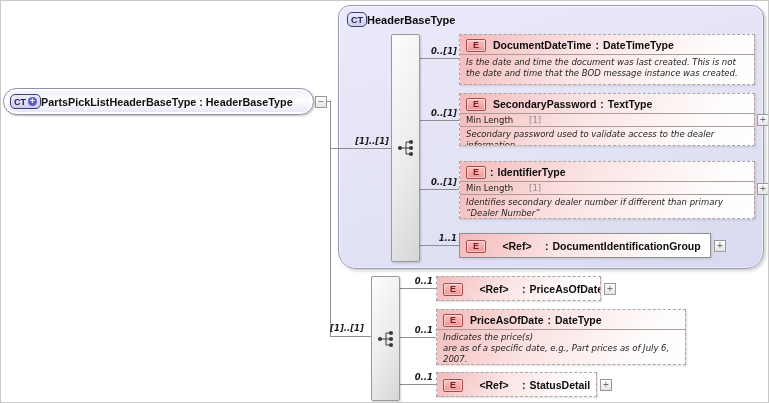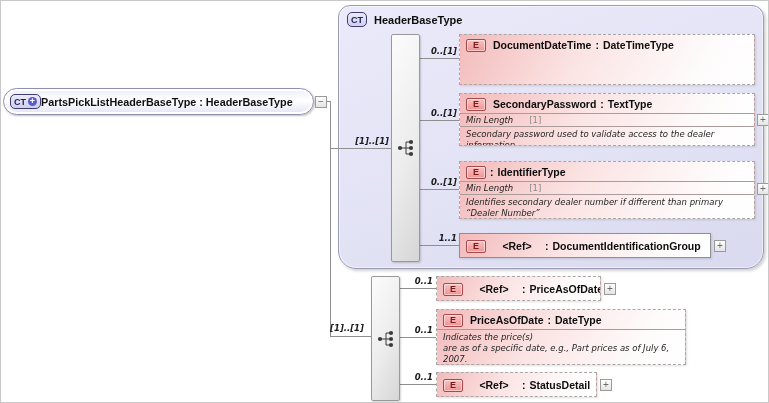--- a/index.html
+++ b/index.html
@@ -54,21 +54,21 @@
 
   
   .ct-container {
     position:absolute; left:337px; top:4px; width:426px; height:264px; z-index:0;
     border:1px solid #9a9ab6;
     border-radius:12px 12px 18px 18px;
     background:linear-gradient(160deg,#eaeafa 0%, #e2e2f5 60%, #d9d9ef 100%);
     box-shadow: inset 0 0 0 1px rgba(255,255,255,.55), 2px 2px 3px rgba(0,0,0,.18);
   }
   .ct-header { position:absolute; left:8px; top:6px; display:flex; align-items:center; }
-  .ct-title { margin-left:7px; font-size:11px; font-weight:bold; color:#0d0d0d; }
+  .ct-title { font-size:11px; font-weight:bold; color:#0d0d0d; }
 
   
   .seq-bar {
     position:absolute; z-index:2; width:29px;
     border:1px solid #999999; border-radius:2px;
     background:linear-gradient(115deg,#fcfcfc 0%, #ececec 55%, #d6d6d6 100%);
     box-shadow:1px 1px 2px rgba(0,0,0,.18);
     display:flex; align-items:center; justify-content:center;
   }
 
@@ -92,21 +92,21 @@
   }
   .el-name { margin-left:7px; font-size:10.5px; font-weight:bold; color:#0d0d0d; white-space:nowrap;text-align:center; }
   .el-name.ref { min-width:48px; }
   .el-sep { margin:0 4px; font-size:10.5px; font-weight:bold; color:#0d0d0d; }
   .el-type { font-size:10.5px; font-weight:bold; color:#0d0d0d; white-space:nowrap; }
   .el-facet {
     display:flex; align-items:center; padding:1px 6px;
     border-top:1px solid #ab9b9b; height:13px;
     font-family:"DejaVu Sans", sans-serif; font-size:8.5px; color:#1c1c1c;
   }
-  .facet-label { font-style:italic; }
+  .facet-label { }
   .facet-value { margin-left:16px; color:#8a8a8a; }
   .el-anno {
     padding:2px 6px 3px 6px; border-top:1px solid #ab9b9b;
     font-family:"DejaVu Sans", sans-serif; font-size:8.5px; font-style:italic;
     color:#242424; line-height:1.28; white-space:pre-line;
   }
 </style>
 </head>
 <body>
 
@@ -158,20 +158,21 @@
   <div class="card r" style="left:420px; top:176px; width:36px;">0..[1]</div>
   <div class="card r" style="left:420px; top:232px; width:36px;">1..1</div>
 
   <div class="el" style="left:458px; top:33px; width:296px; height:51px;">
     <div class="el-head">
       <span class="e-badge">E</span>
       <span class="el-name">DocumentDateTime</span>
       <span class="el-sep">:</span>
       <span class="el-type">DateTimeType</span>
     </div>
+    <div class="el-anno">Is the date and time the document was last created. This is not the date and time that the BOD message instance was created.</div>
   </div>
 
   <div class="el" style="left:458px; top:92px; width:296px; height:53px;">
     <div class="el-head">
       <span class="e-badge">E</span>
       <span class="el-name">SecondaryPassword</span>
       <span class="el-sep">:</span>
       <span class="el-type">TextType</span>
     </div>
     <div class="el-facet">

